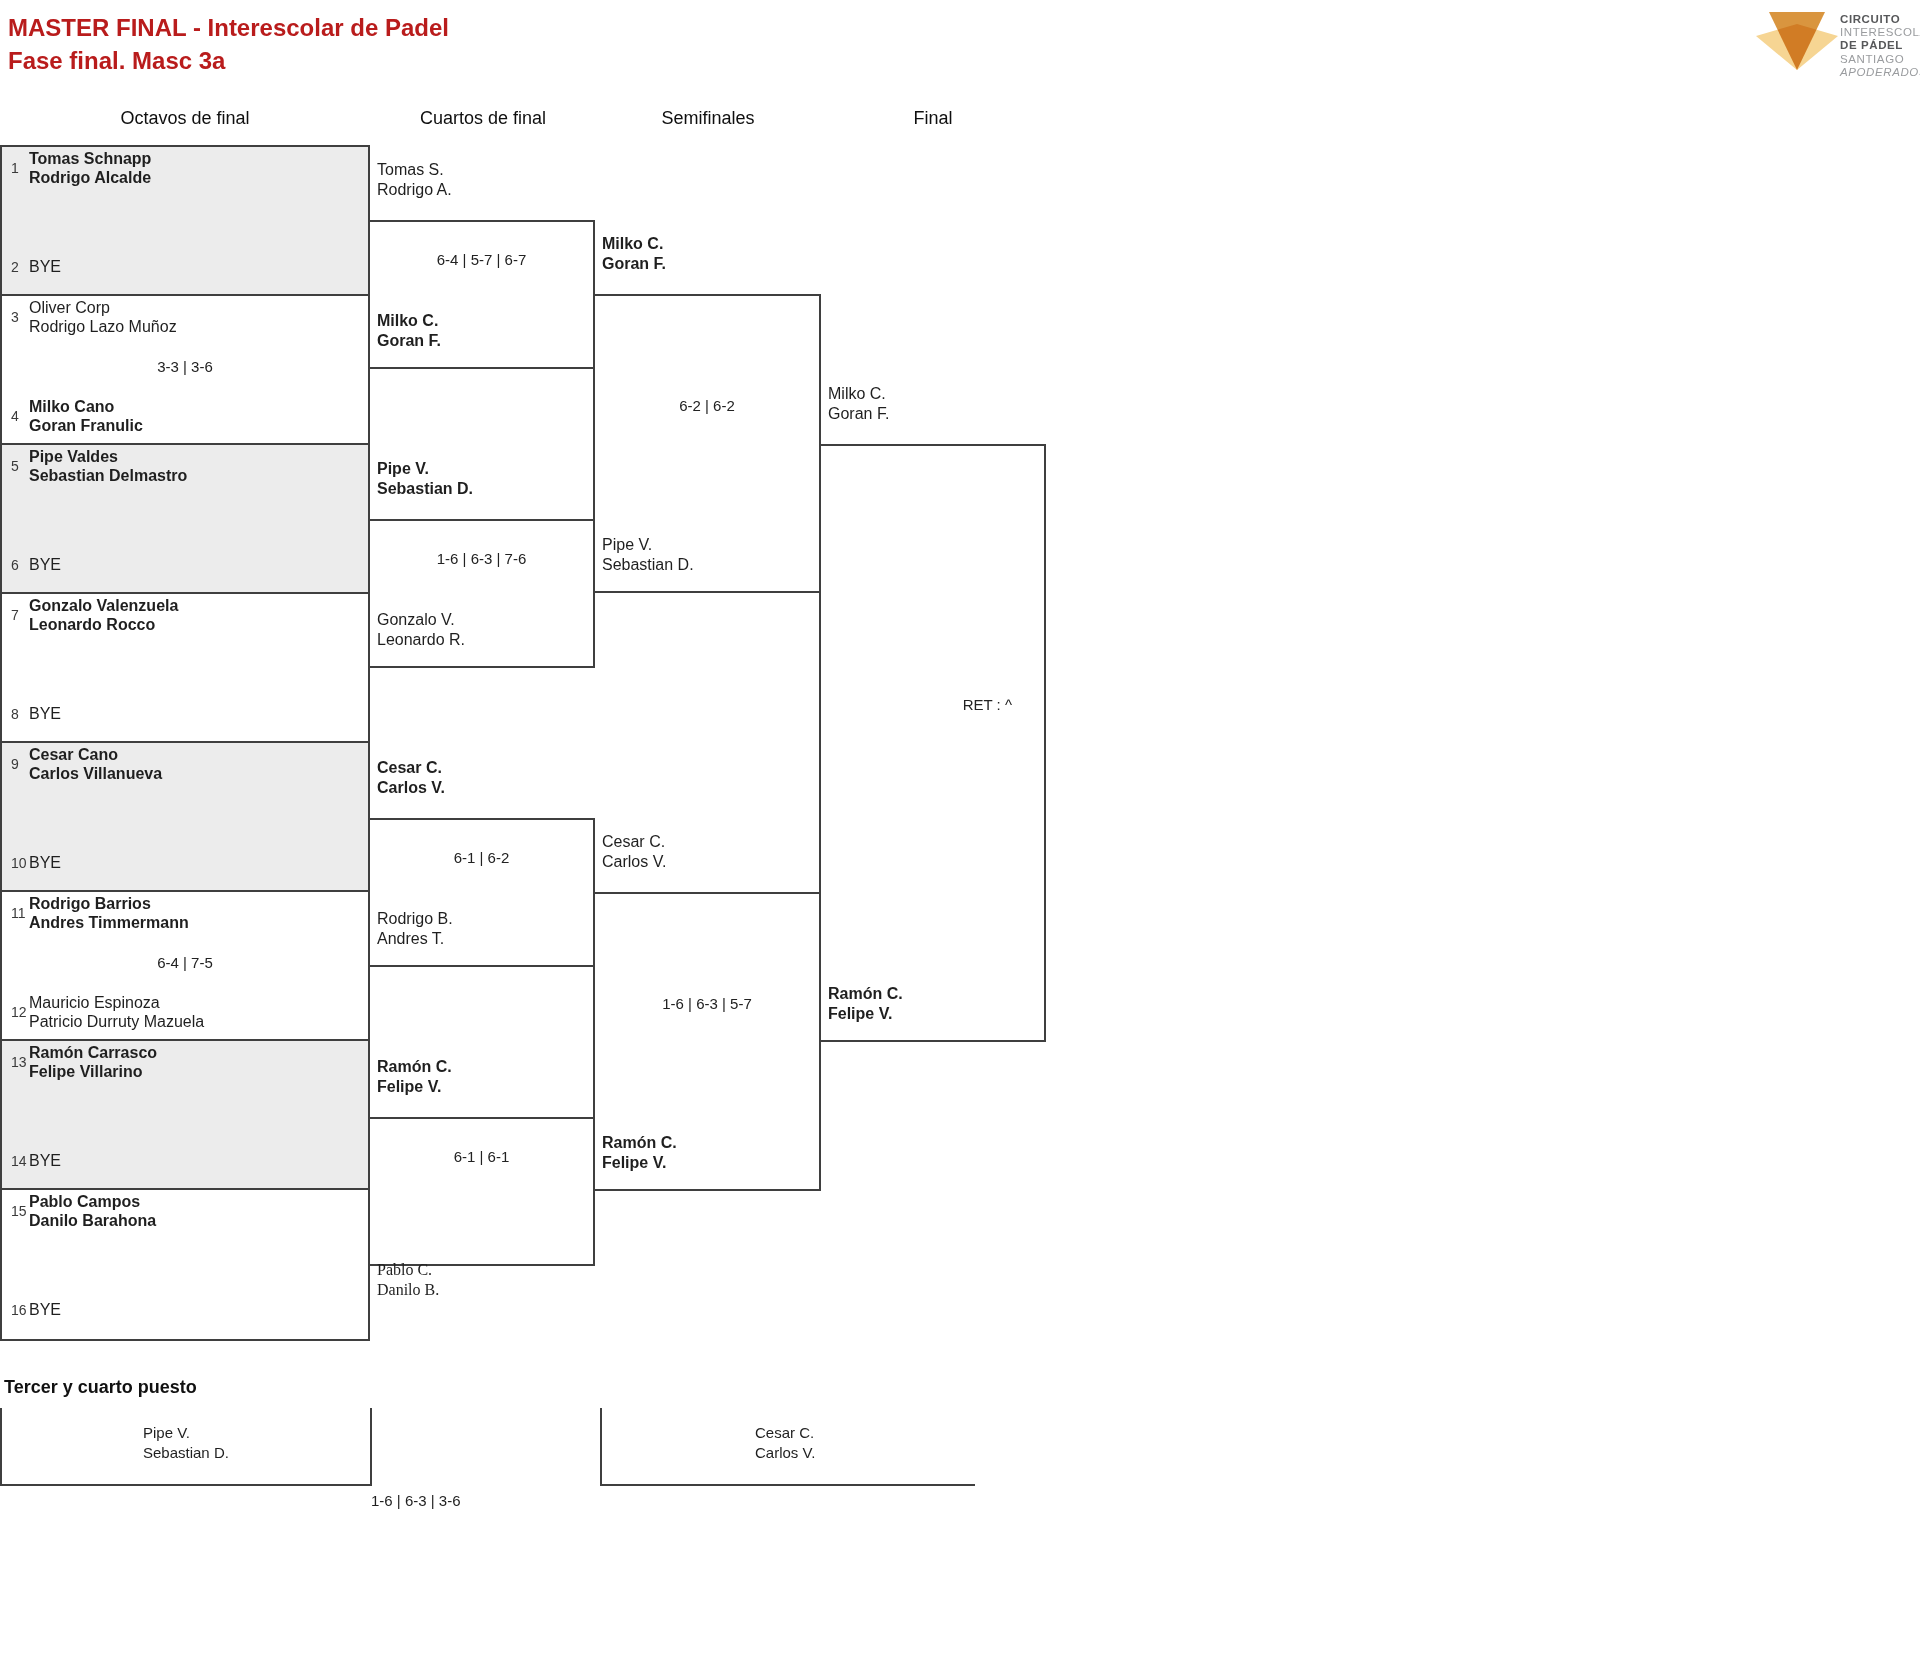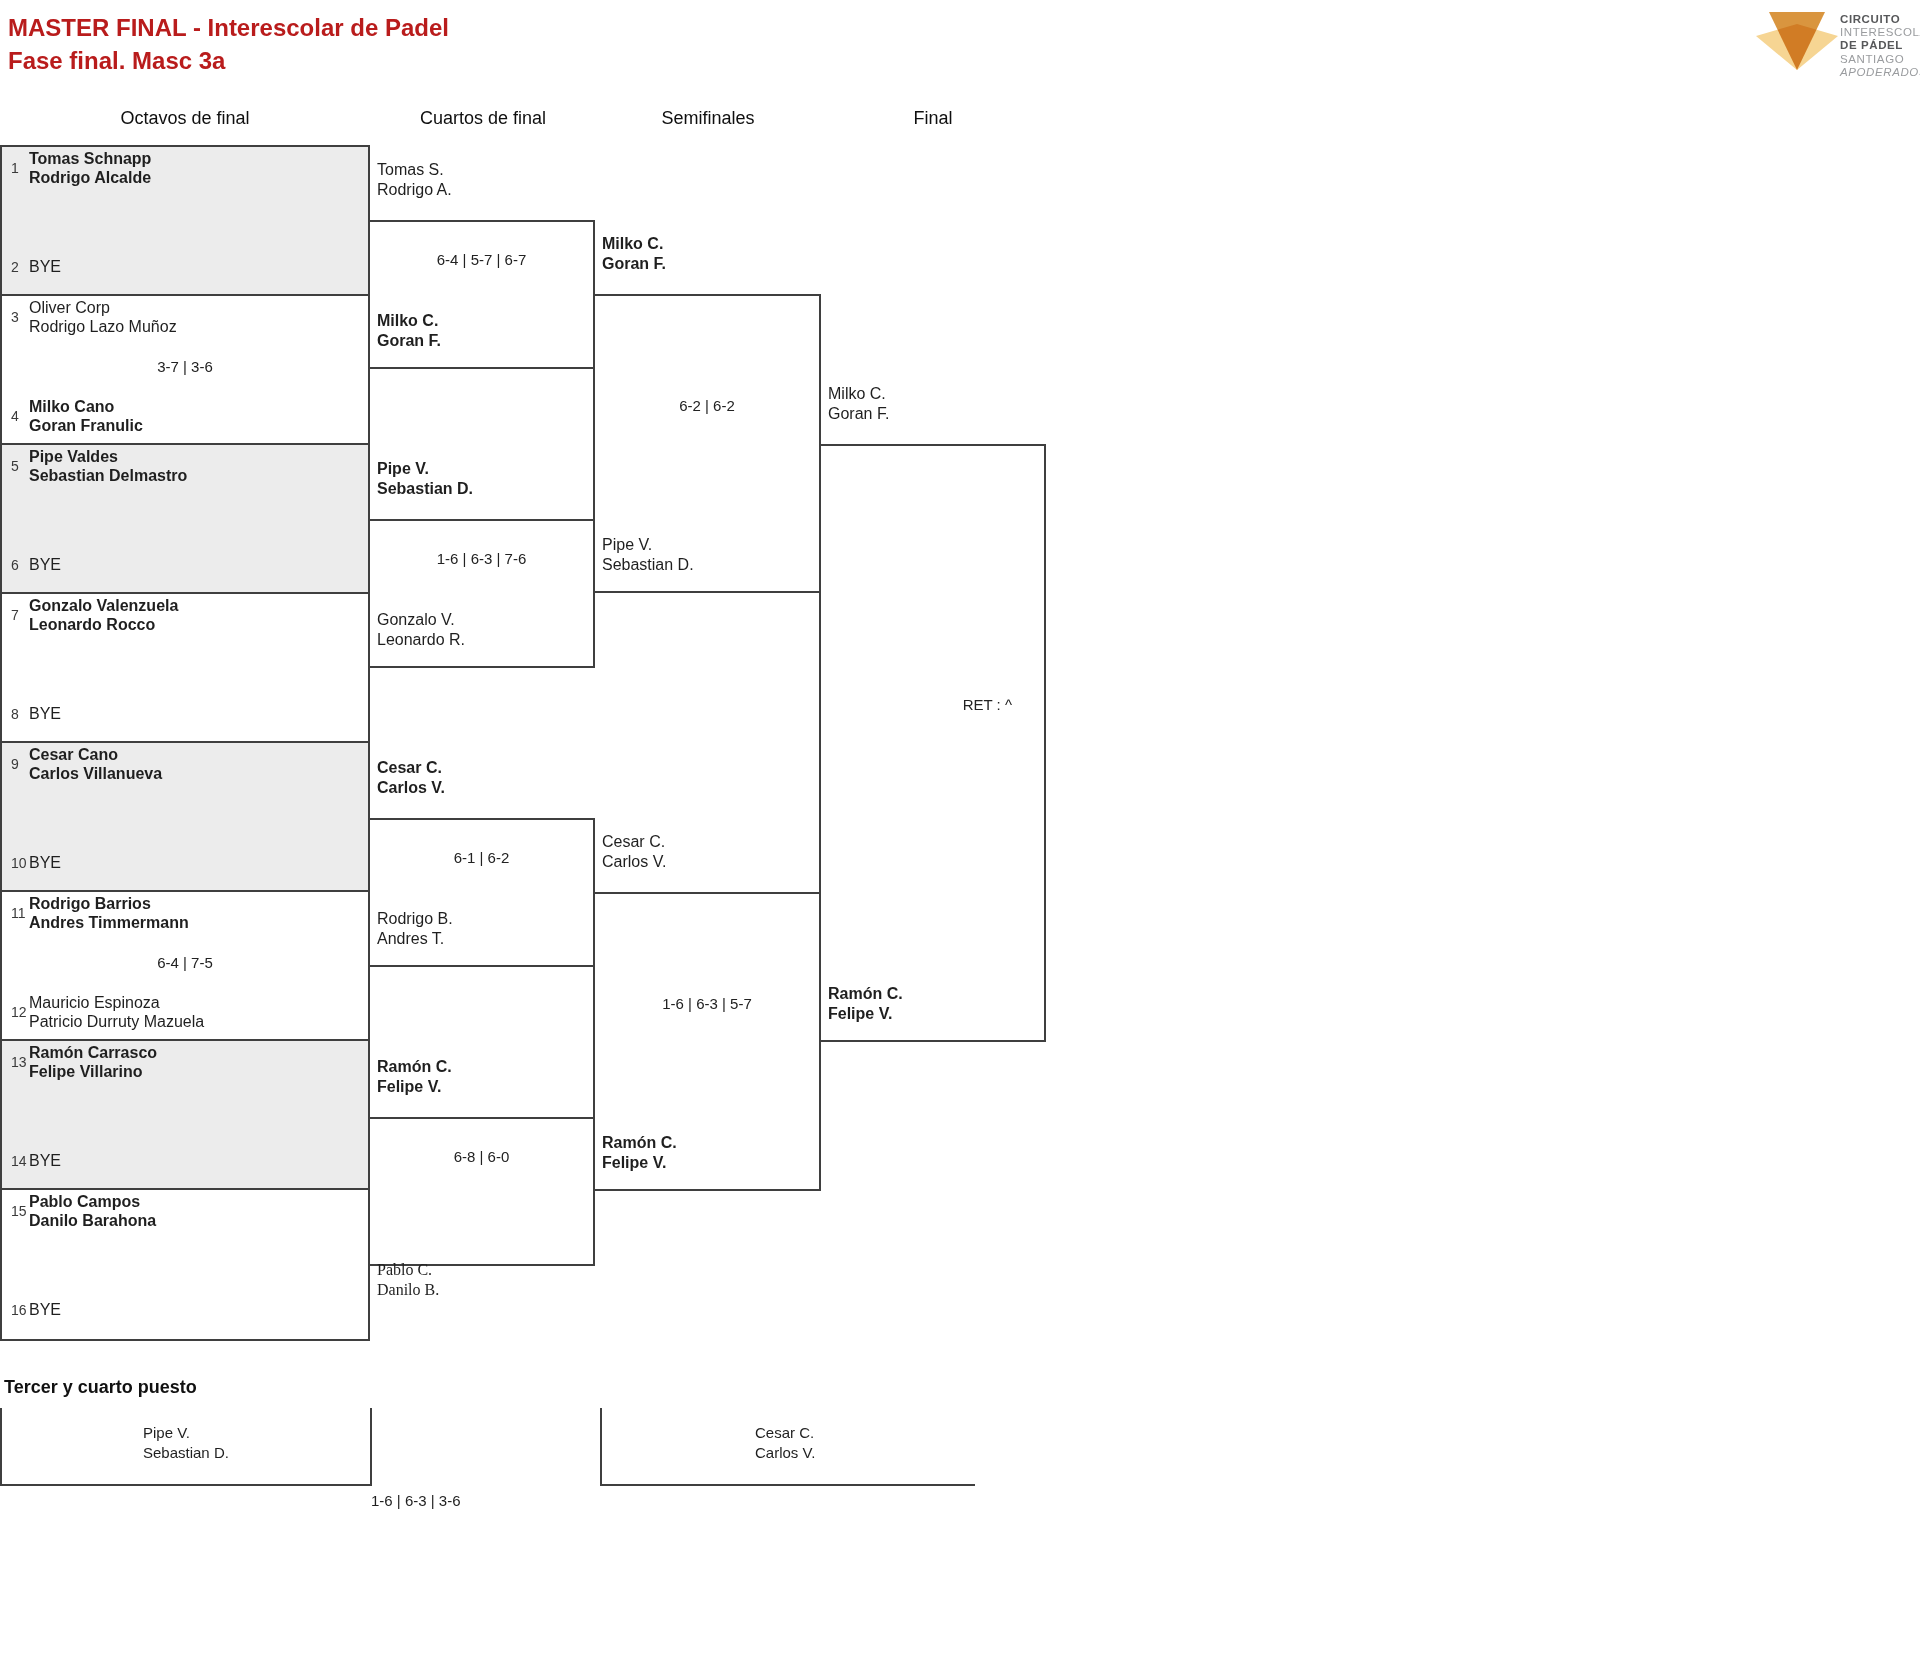--- a/index.html
+++ b/index.html
@@ -89,21 +89,21 @@
       <span class="seed s2">2</span>
       <div class="bye">BYE</div>
     </div>
 
     <div class="r16-row">
       <span class="seed s1">3</span>
       <div class="names p1">
         <div>Oliver Corp</div>
         <div>Rodrigo Lazo Muñoz</div>
       </div>
-      <div class="rowscore">3-7 | 3-6</div>
+      <div class="rowscore">3-3 | 3-6</div>
       <span class="seed s2">4</span>
       <div class="names p2 w">
         <div>Milko Cano</div>
         <div>Goran Franulic</div>
       </div>
     </div>
 
     <div class="r16-row gray">
       <span class="seed s1">5</span>
       <div class="names p1 w">
@@ -201,21 +201,21 @@
   <div class="abs mscore" style="left:368px;top:849px;width:227px;">6-1 | 6-2</div>
   <div class="abs plabel" style="left:377px;top:909px;">
     <div>Rodrigo B.</div>
     <div>Andres T.</div>
   </div>
 
   <div class="abs plabel w" style="left:377px;top:1057px;">
     <div>Ramón C.</div>
     <div>Felipe V.</div>
   </div>
-  <div class="abs mscore" style="left:368px;top:1148px;width:227px;">6-8 | 6-0</div>
+  <div class="abs mscore" style="left:368px;top:1148px;width:227px;">6-1 | 6-1</div>
   <div class="abs plabel" style="left:377px;top:1260px;font-family:Liberation Serif, serif;">
     <div>Pablo C.</div>
     <div>Danilo B.</div>
   </div>
 
   <div class="abs mbox" style="left:593px;top:294px;width:228px;height:299px;"></div>
   <div class="abs mbox" style="left:593px;top:892px;width:228px;height:299px;"></div>
 
   <div class="abs plabel w" style="left:602px;top:234px;">
     <div>Milko C.</div>

